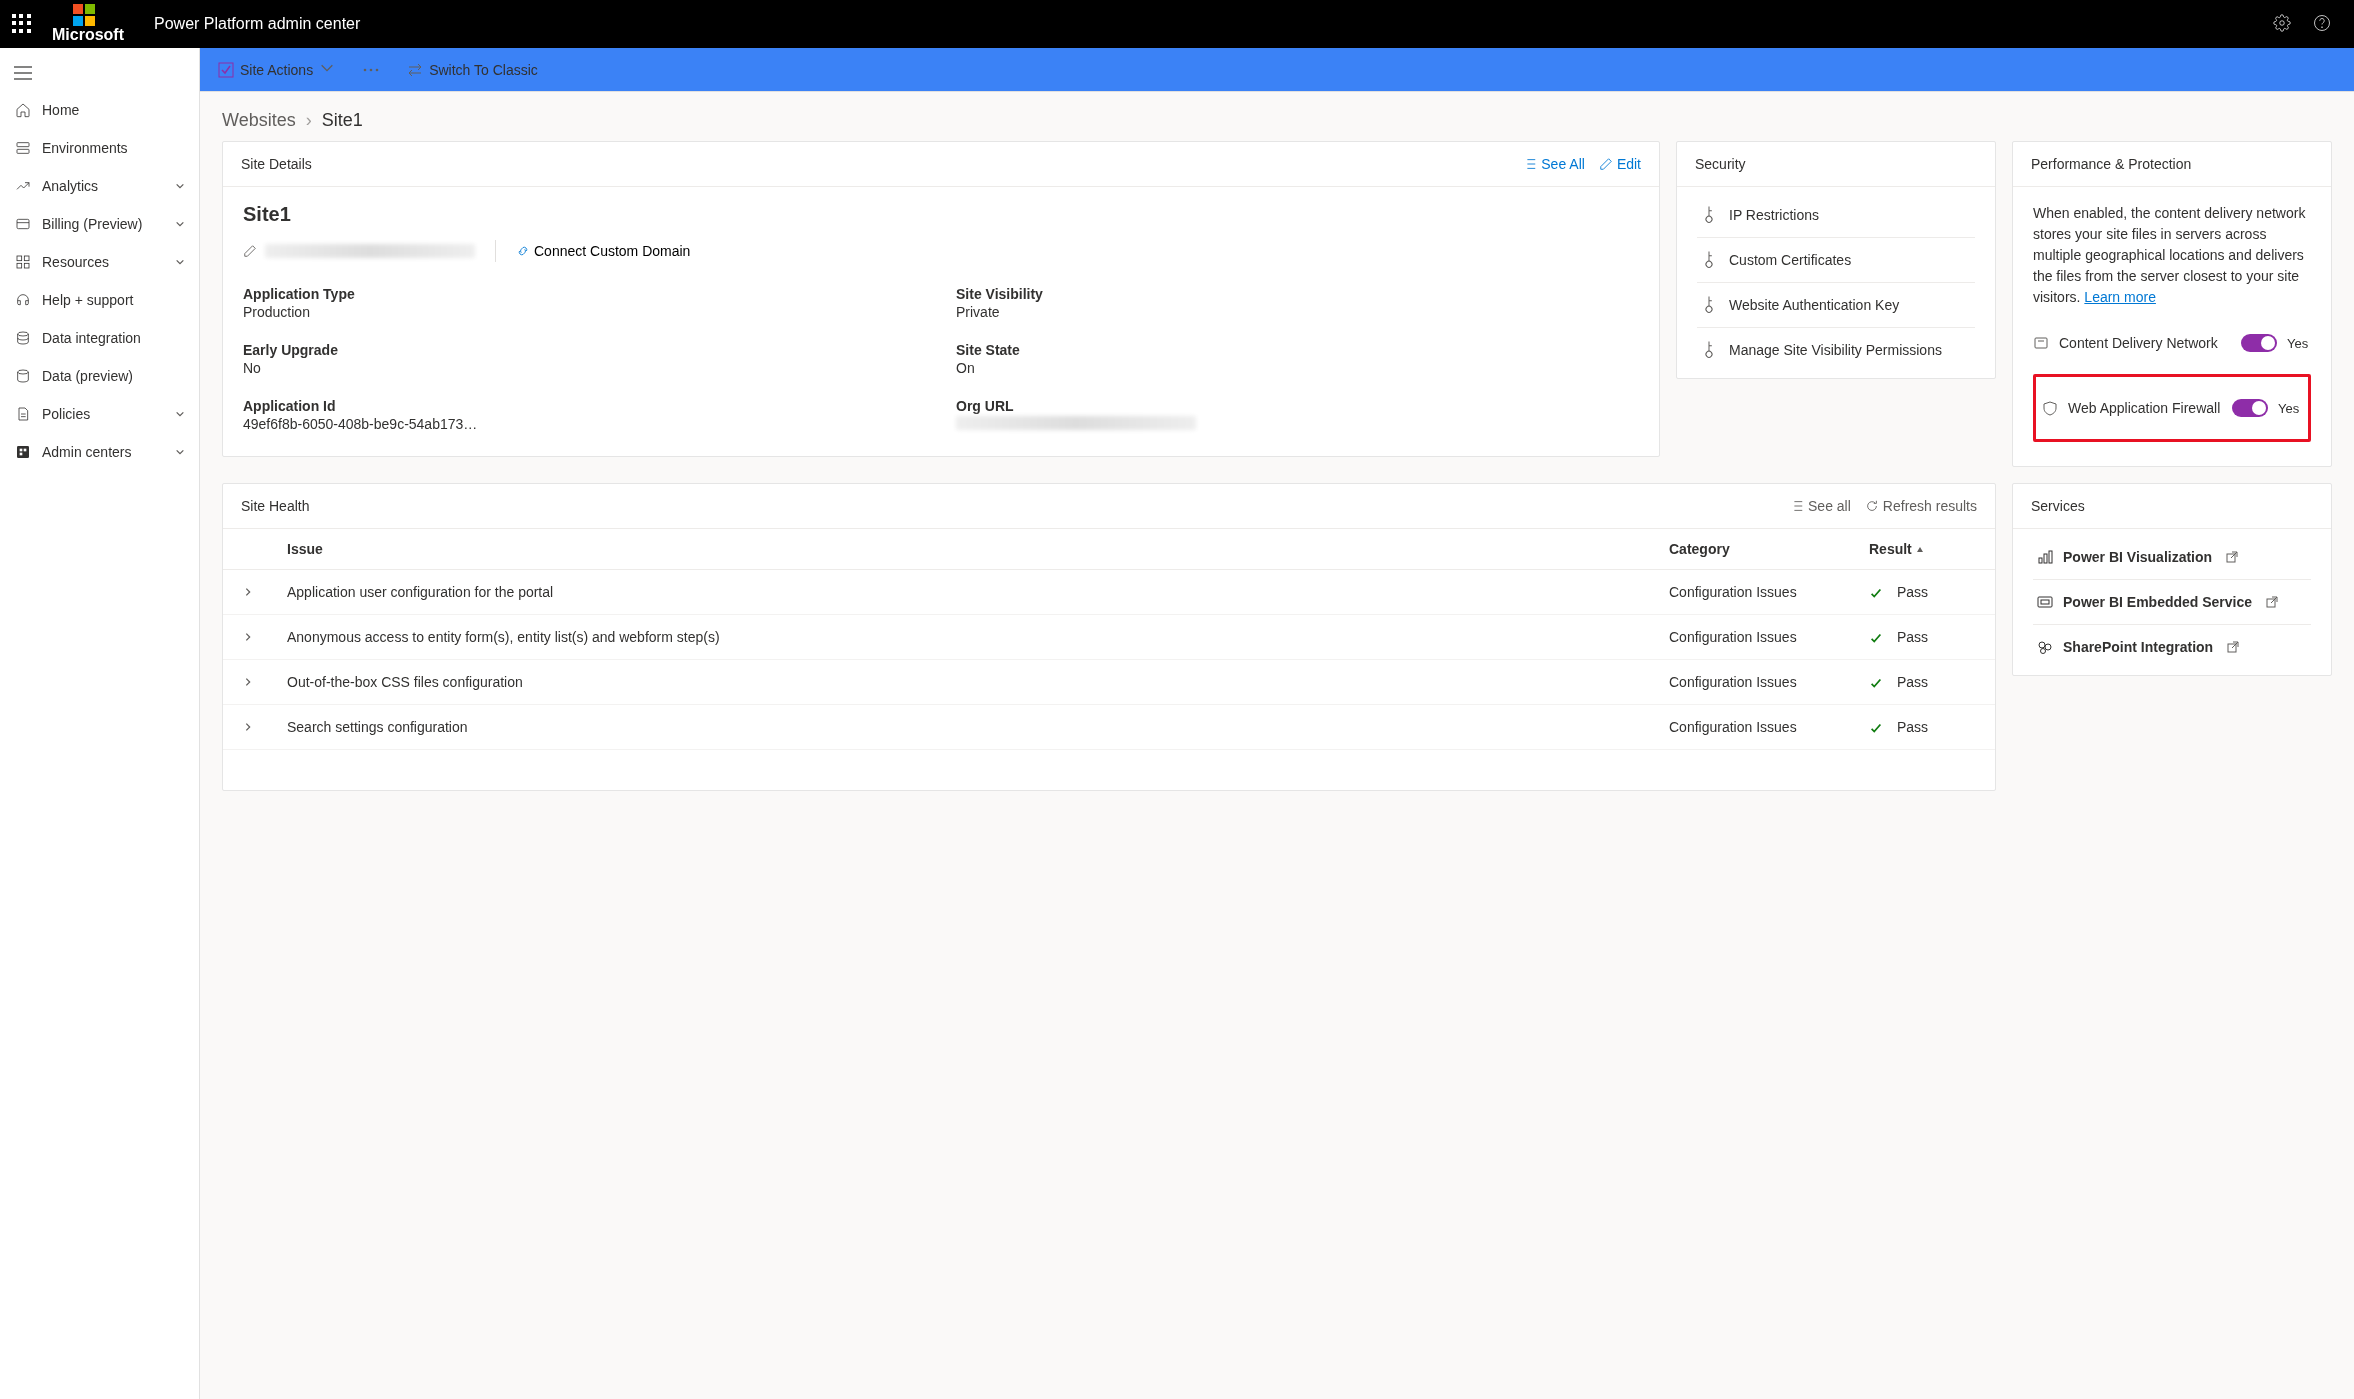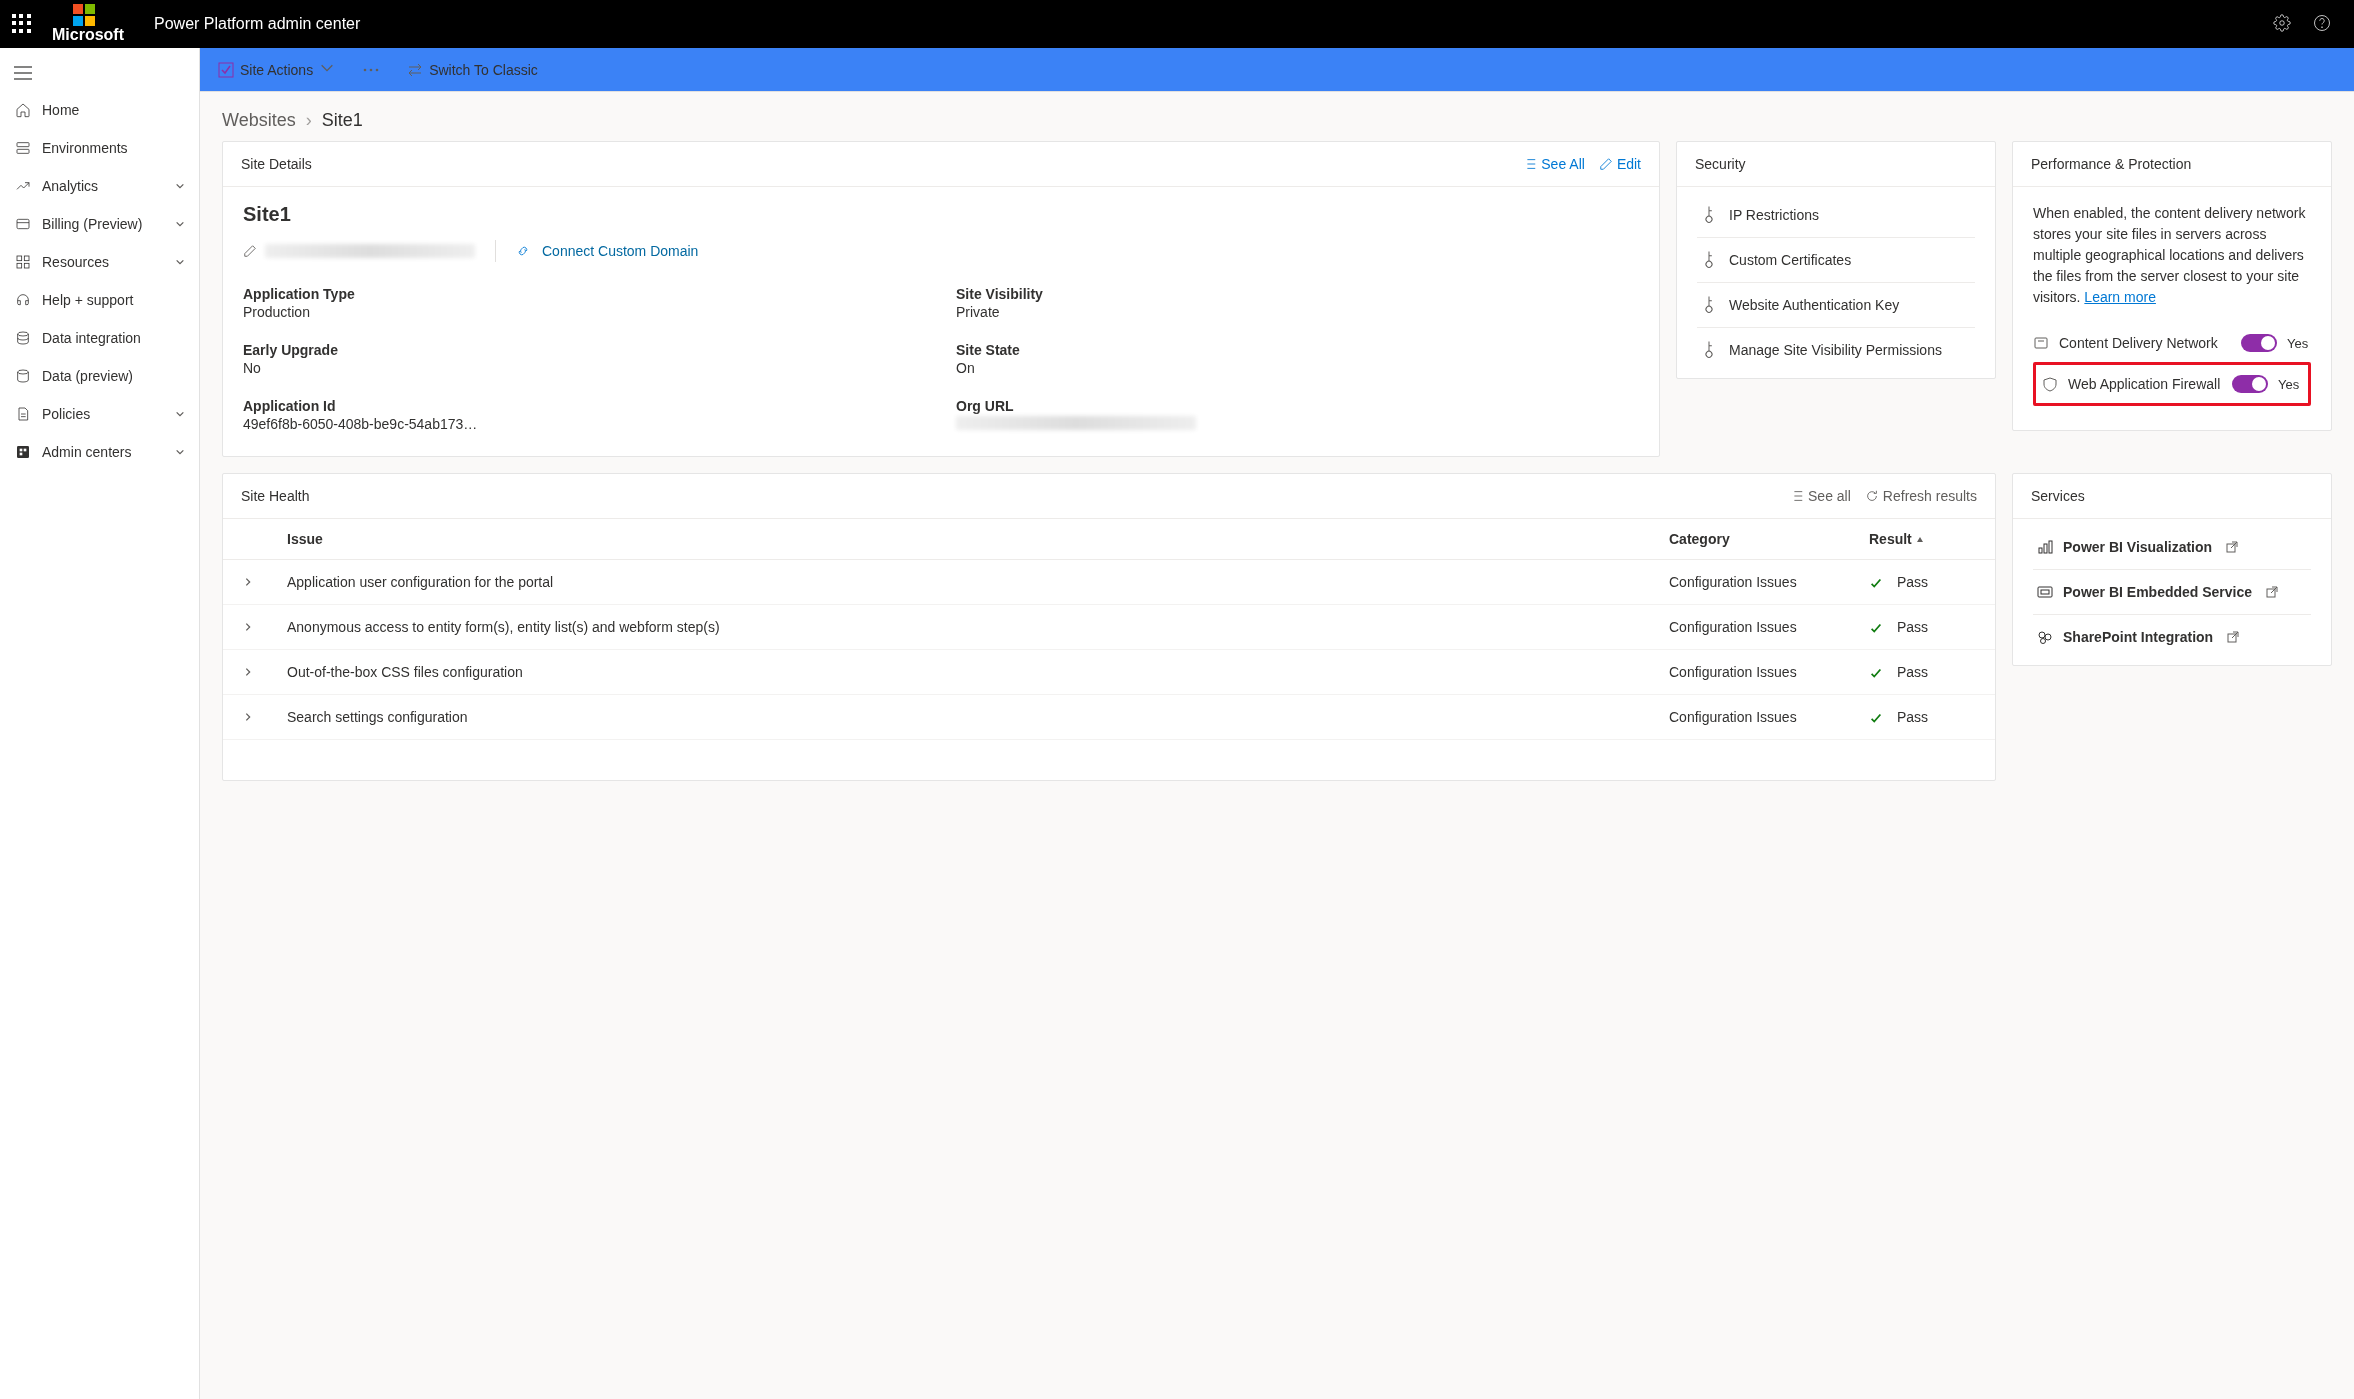--- a/index.html
+++ b/index.html
@@ -48,21 +48,21 @@
   .card-hdr .actions .act svg { width: 14px; height: 14px; margin-right: 4px; stroke: #0078d4; fill: none; }
   .card-body { padding: 16px 20px 24px; }
 
   .site-name { font-size: 20px; font-weight: 600; margin-bottom: 14px; }
   .url-row { display: flex; align-items: center; margin-bottom: 24px; gap: 20px; }
   .url-seg { display: flex; align-items: center; gap: 8px; }
   .url-seg svg { width: 14px; height: 14px; stroke: #605e5c; fill: none; }
   .blurbar { width: 210px; height: 14px; background: linear-gradient(90deg,#eee 0%,#ddd 50%,#eee 100%); filter: blur(2px); border-radius: 2px; }
   .blurbar2 { width: 240px; height: 14px; background: linear-gradient(90deg,#eee 0%,#ddd 50%,#eee 100%); filter: blur(2px); border-radius: 2px; }
   .vdiv { width: 1px; height: 22px; background: #e1dfdd; }
-  .connect-link { color: #0369a1; cursor: pointer; display: flex; align-items: center; gap: 12px; }
+  .connect-link { color: #000000; cursor: pointer; display: flex; align-items: center; gap: 4px; }
   .connect-link svg { width: 14px; height: 14px; stroke: #0078d4; fill: none; }
 
   .detail-grid { display: grid; grid-template-columns: 1fr 1fr; gap: 22px 30px; }
   .dlabel { font-weight: 600; font-size: 14px; color: #323130; }
   .dval { font-size: 14px; color: #323130; margin-top: 2px; }
   .dval.trunc { white-space: nowrap; overflow: hidden; text-overflow: ellipsis; max-width: 240px; }
 
   
   .sec-item { display: flex; align-items: center; gap: 12px; padding: 14px 4px; border-bottom: 1px solid #edebe9; cursor: pointer; }
   .sec-item:last-child { border-bottom: none; }
@@ -71,21 +71,21 @@
 
   
   .perf-text { font-size: 14px; line-height: 1.5; color: #323130; }
   .perf-text a { color: #0078d4; text-decoration: underline; cursor: pointer; }
   .toggle-row { display: flex; align-items: center; padding: 10px 0; gap: 10px; }
   .toggle-row svg.row-ico { width: 16px; height: 16px; stroke: #605e5c; fill: none; }
   .toggle-row .lbl { flex: 1; }
   .toggle { width: 36px; height: 18px; background: #8e2da8; border-radius: 9px; position: relative; cursor: pointer; }
   .toggle::after { content: ""; position: absolute; right: 2px; top: 2px; width: 14px; height: 14px; background: #fff; border-radius: 50%; }
   .toggle-state { font-size: 13px; width: 24px; text-align: left; }
-  .highlight-box { border: 3px solid #e81123; padding: 0 6px; border-radius: 2px; margin-top: 0; }
+  .highlight-box { border: 3px solid #e81123; padding: 12px 6px; border-radius: 2px; margin-top: 12px; }
 
   
   .health-wrap { grid-column: 1 / span 2; }
   .health-hdr .actions .act { color: #605e5c; }
   .health-hdr .actions .act svg { stroke: #605e5c; }
   .table-scroll { max-height: 260px; overflow-y: auto; }
   table.health { width: 100%; border-collapse: collapse; }
   table.health th { text-align: left; font-weight: 600; padding: 12px 14px; font-size: 14px; border-bottom: 1px solid #edebe9; color: #323130; }
   table.health td { padding: 14px 14px; border-bottom: 1px solid #f3f2f1; font-size: 14px; }
   .expander { width: 40px; text-align: center; cursor: pointer; }

